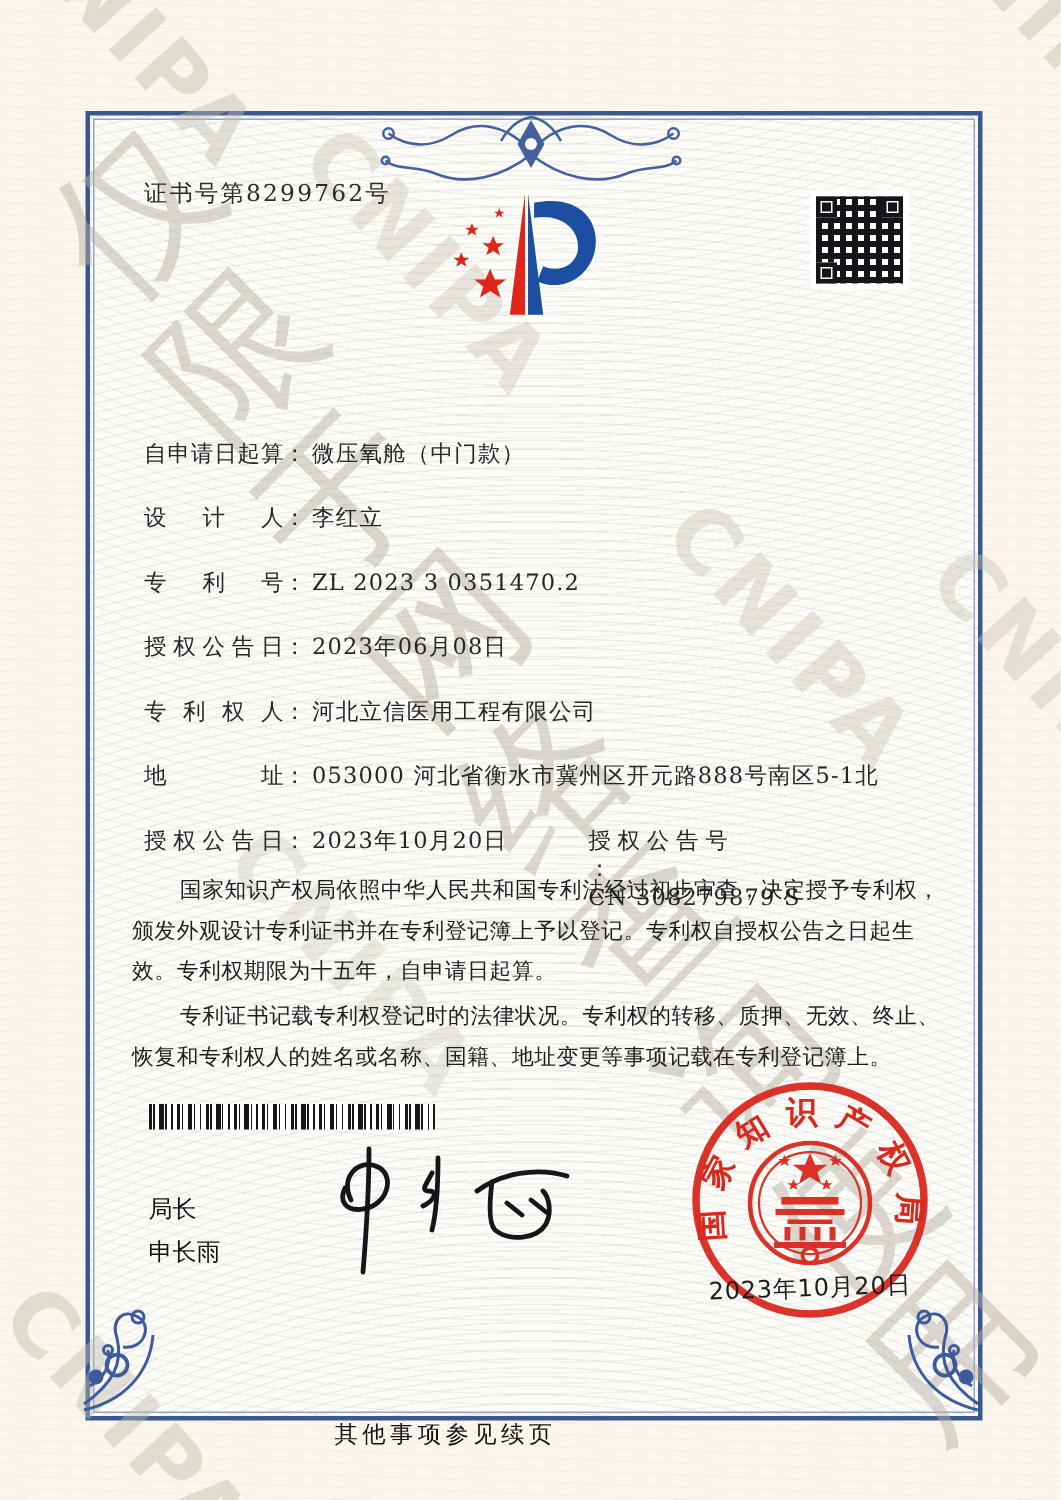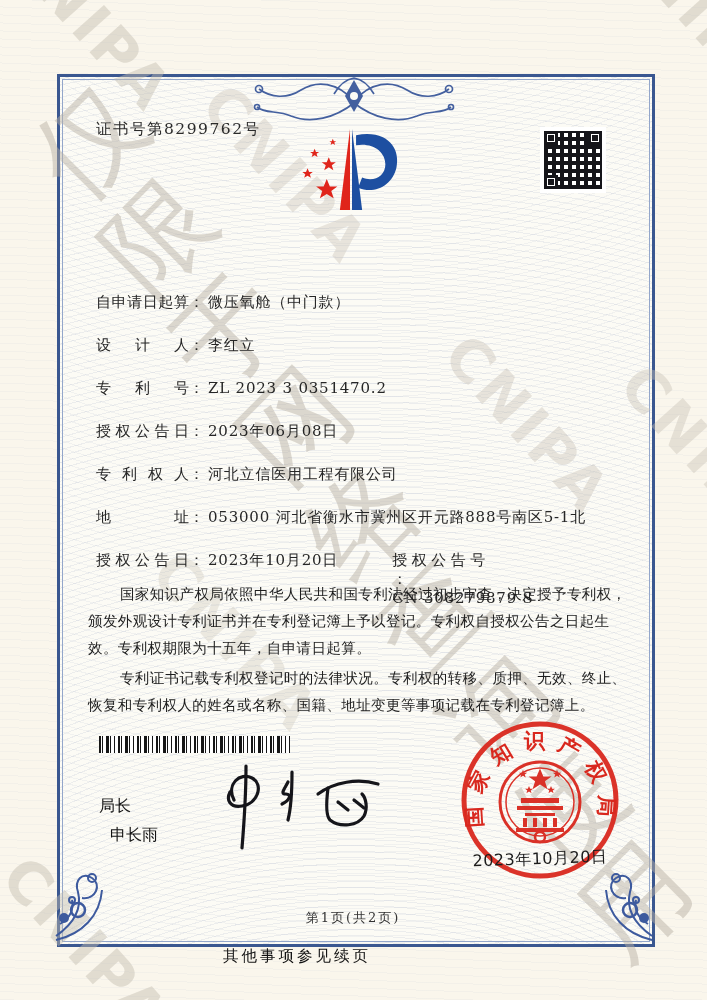--- a/index.html
+++ b/index.html
@@ -84,21 +84,21 @@
   .paras{position:absolute;left:88px;top:581px;width:548px;font-size:14.5px;line-height:27px;color:#1d1d1d;}
   .paras p{margin:0 0 3px 0;text-indent:2.2em;letter-spacing:0.4px;}
   .barcode{
     position:absolute;left:99px;top:736px;width:191px;height:17px;
     background:repeating-linear-gradient(90deg,
       #161616 0 2px,#fff 2px 3px,#161616 3px 4px,#fff 4px 7px,
       #161616 7px 10px,#fff 10px 11px,#161616 11px 12px,#fff 12px 15px,
       #161616 15px 16px,#fff 16px 19px);
   }
   .signer-title{position:absolute;left:99px;top:796px;font-size:16px;font-family:"DejaVu Sans","Liberation Sans",sans-serif;color:#111;}
-  .signer-name{position:absolute;left:110px;top:825px;font-size:16px;font-family:"DejaVu Sans","Liberation Sans",sans-serif;color:#111;}
+  .signer-name{position:absolute;left:99px;top:825px;font-size:16px;font-family:"DejaVu Sans","Liberation Sans",sans-serif;color:#111;}
   .sig{position:absolute;left:200px;top:760px;}
   .seal{position:absolute;left:458px;top:718px;width:164px;height:164px;}
   .seal-date{
     position:absolute;left:8px;top:131px;width:148px;text-align:center;
     font-size:16px;color:#1c1c1c;letter-spacing:0.5px;transform:rotate(-2deg);
     font-family:"DejaVu Sans","Liberation Sans",sans-serif;
   }
   .page-number{position:absolute;left:57px;top:909px;width:592px;text-align:center;font-size:13px;color:#333;letter-spacing:2px;}
   .footer-note{position:absolute;left:0;top:946px;width:594px;text-align:center;font-size:15.5px;color:#111;letter-spacing:3px;}
 </style>
@@ -280,17 +280,16 @@
           <rect x="-7" y="16" width="4" height="9"></rect>
           <rect x="3" y="16" width="4" height="9"></rect>
           <rect x="13" y="16" width="4" height="9"></rect>
           <rect x="-24" y="26" width="48" height="4"></rect>
           <circle cy="35" r="5" fill="none" stroke="#d9281e" stroke-width="2.5"></circle>
         </g>
       </svg>
       <div class="seal-date">2023年10月20日</div>
     </div>
 
-    <div class="page-number">第1页(共2页)</div>
     <div class="footer-note">其他事项参见续页</div>
 
   </div>
 </div>
 
 </body></html>

